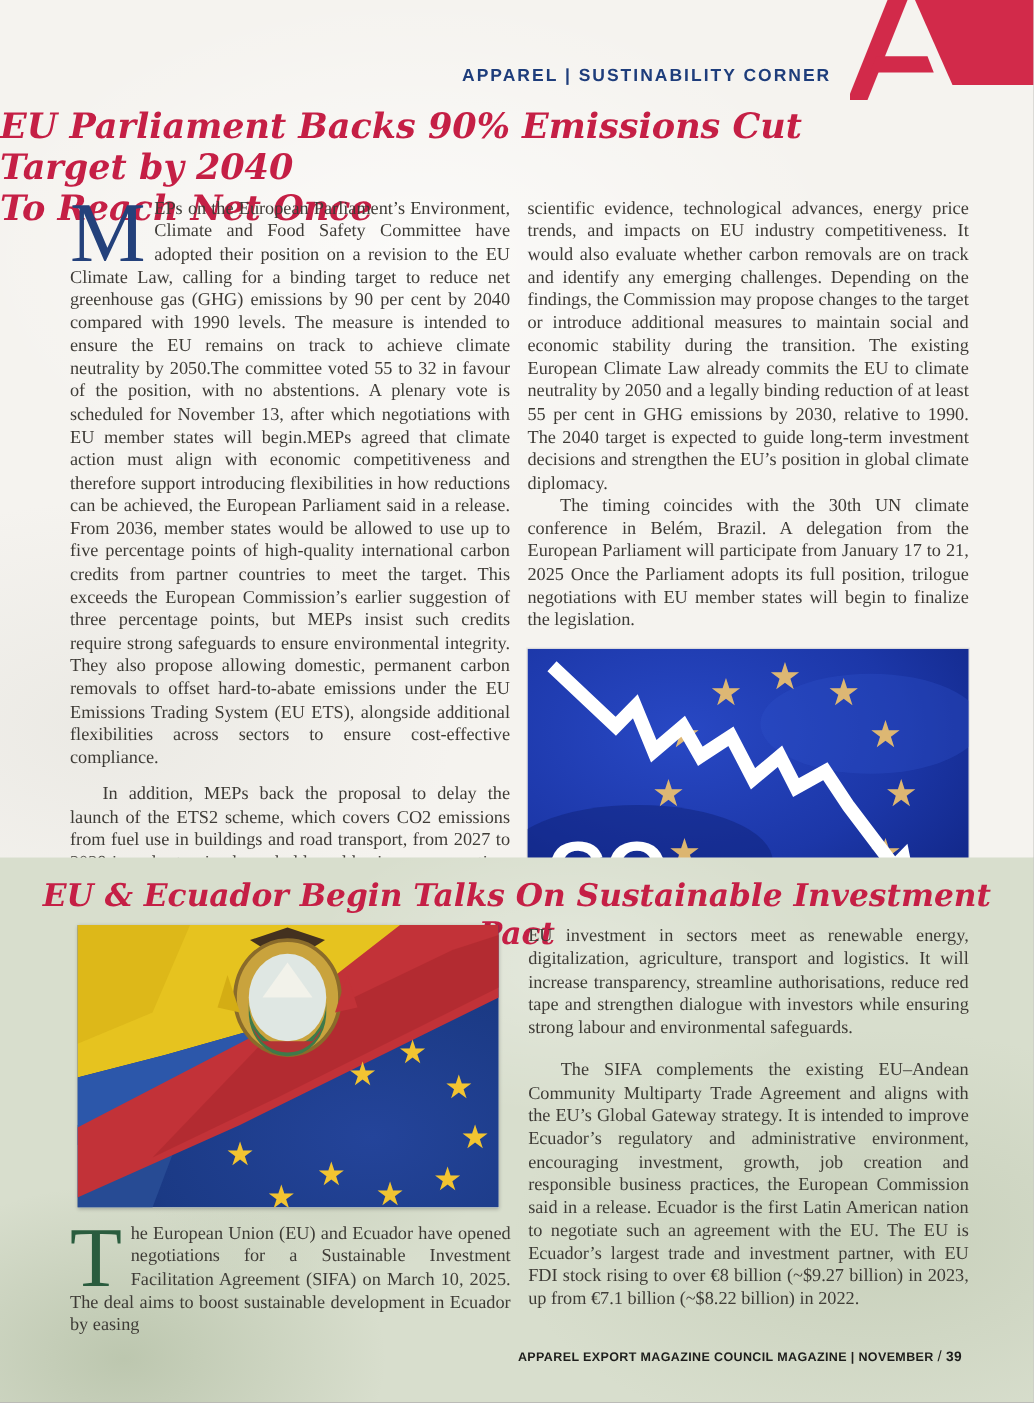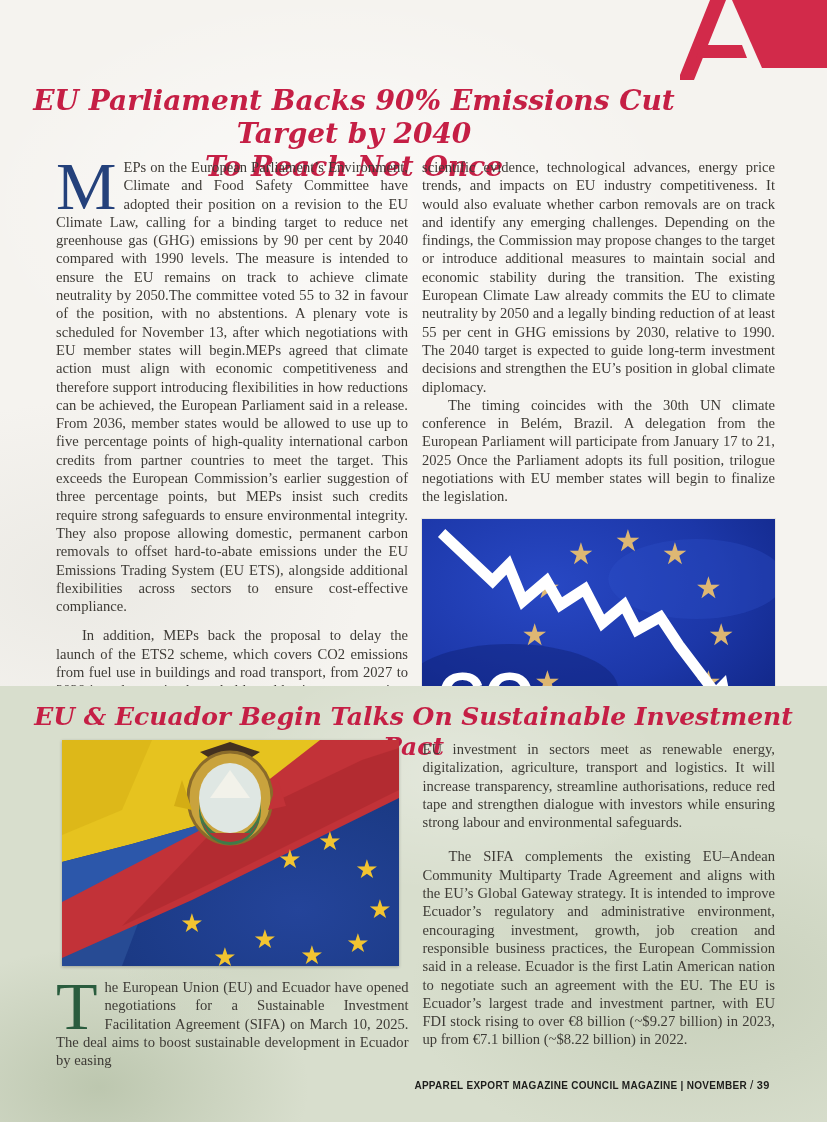--- a/index.html
+++ b/index.html
@@ -9,21 +9,21 @@
   
   .top-section{position:absolute;left:0;top:0;width:827px;height:686px;
     background:#f5f3ef;
     background-image:radial-gradient(ellipse 500px 300px at 40% 30%, rgba(255,255,255,.6), transparent 70%),
                      radial-gradient(ellipse 400px 260px at 10% 85%, rgba(205,205,195,.25), transparent 70%);}
   .kicker{position:absolute;top:52px;right:162px;
     font-family:"Liberation Sans",sans-serif;font-weight:bold;font-size:14px;
     letter-spacing:1.6px;color:#1e3d7b;}
   .logo{position:absolute;top:0;right:0;width:147px;height:80px;}
 
-  .headline1{position:absolute;top:84px;left:0;width:708px;text-align:center;
+  .headline1{position:absolute;top:84px;left:0;width:708px;
     font-family:"DejaVu Serif",serif;font-style:italic;font-weight:bold;
     font-size:28px;line-height:33px;color:#c51f45;}
 
   .columns{position:absolute;left:56px;top:158px;width:719px;display:flex;gap:14px;}
   .col{width:353px;}
   .para{margin:0;font-size:14.6px;line-height:18.3px;color:#3e3b36;text-align:justify;}
   .para.indent{text-indent:26px;}
   .para.gap{margin-top:11px;}
   .dropcap{float:left;font-family:"Liberation Serif",serif;font-size:68px;line-height:52px;
     padding:2px 7px 0 0;color:#24417b;}
@@ -55,20 +55,21 @@
   .footer .pagenum{font-size:11px;}
   .footer .sep{font-size:12px;font-weight:normal;}
 </style>
 </head>
 <body>
 
 <div class="page">
 
   <div class="top-section">
 
+    <div class="kicker">APPAREL | SUSTINABILITY CORNER</div>
 
     <svg class="logo" viewBox="0 0 147 80" xmlns="http://www.w3.org/2000/svg">
       <polygon points="52,0 147,0 147,68 82,68" fill="#d22a4a"></polygon>
       <polygon points="30,0 46,0 14,80 -2,80" fill="#d22a4a"></polygon>
       <polygon points="21,45 62,45 67,58 16,58" fill="#d22a4a"></polygon>
     </svg>
 
     <div class="headline1">
       <div>EU Parliament Backs 90% Emissions Cut Target by 2040</div>
       <div>To Reach Net Once</div>

